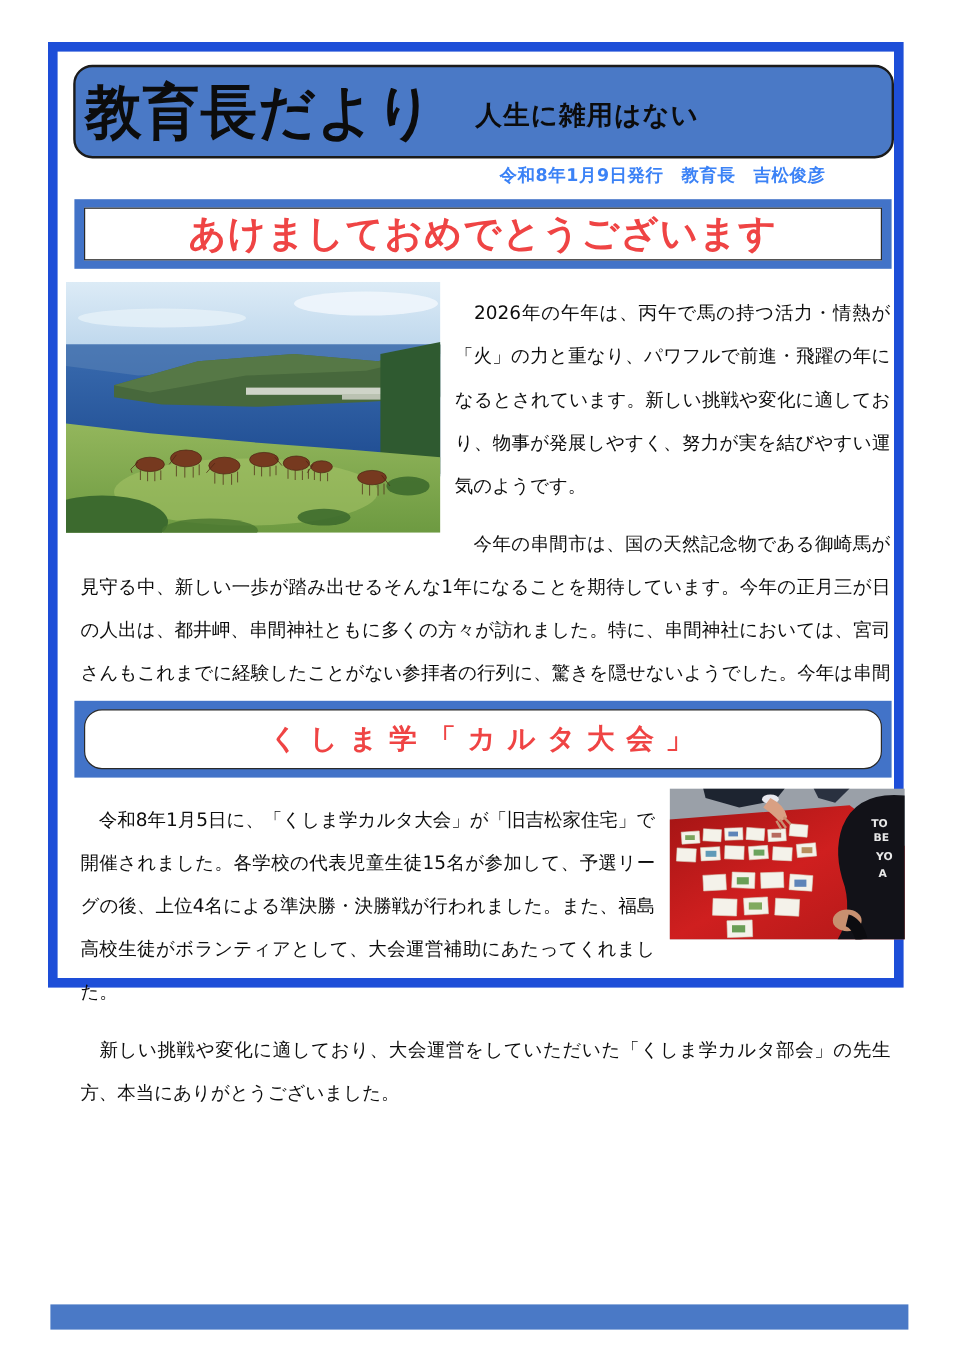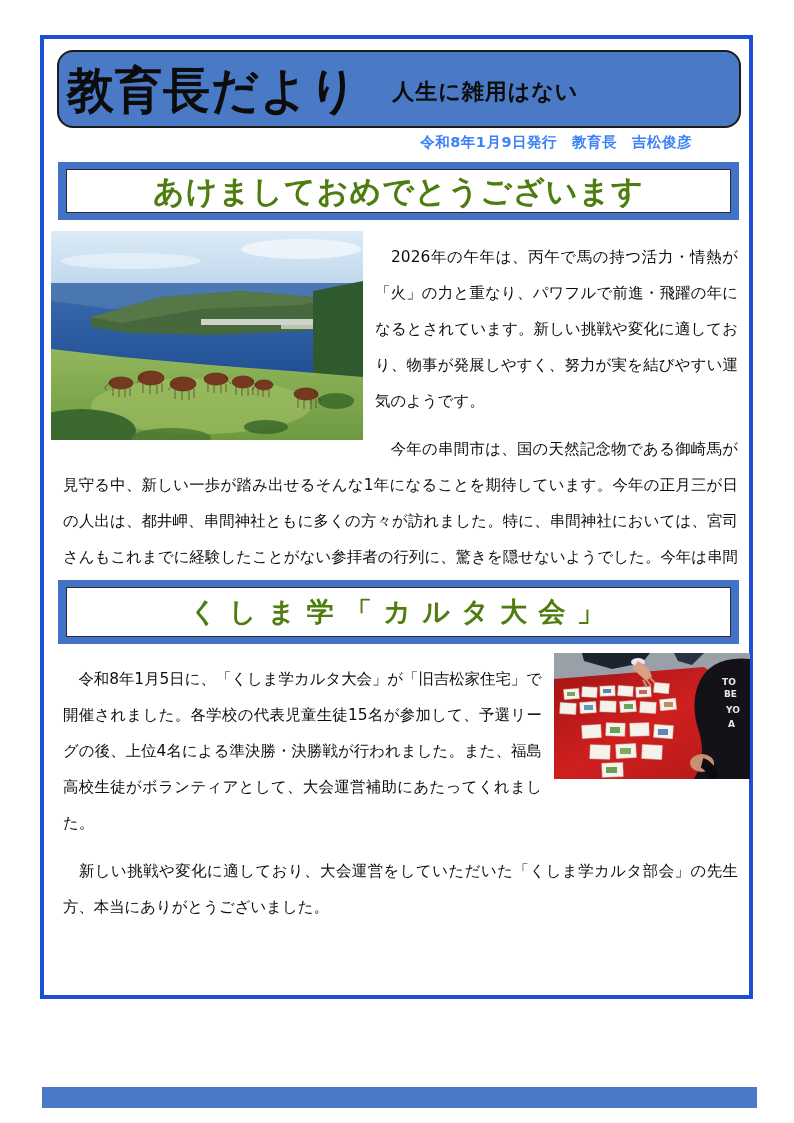--- a/index.html
+++ b/index.html
@@ -1,43 +1,43 @@
 <!DOCTYPE html>
 <html><head>
 <meta charset="utf-8">
 <style>
   html,body{margin:0;padding:0;background:#ffffff;}
   body{width:794px;height:1123px;position:relative;overflow:hidden;
        font-family:"DejaVu Sans","Liberation Sans",sans-serif;color:#111;}
 
-  .doc-frame{position:absolute;left:40px;top:35px;width:713px;height:964px;
-             border:4px solid #1d4ed8;background:#fff;box-sizing:border-box;}
+  .doc-frame{position:absolute;left:40px;top:35px;width:713px;height:788px;
+             border:8px solid #1d4ed8;background:#fff;box-sizing:border-box;}
 
   
   .header-banner{position:absolute;left:13px;top:11px;width:684px;height:78px;
                  background:#4a79c6;border:2px solid #1b1b1b;border-radius:16px;
                  box-sizing:border-box;display:flex;align-items:center;}
   .header-title{font-size:47px;font-weight:bold;color:#0c0c0c;letter-spacing:1px;
                 padding-left:8px;line-height:1;transform:scaleY(1.04);}
   .header-subtitle{font-size:22px;font-weight:bold;color:#0c0c0c;margin-left:34px;
                    align-self:flex-end;padding-bottom:19px;letter-spacing:1px;}
 
   .issue-line{position:absolute;top:94px;right:57px;font-size:14.5px;font-weight:bold;
               color:#3b82f6;letter-spacing:.5px;}
 
   
   .headline-box{position:absolute;left:14px;width:681px;background:#4273c8;
                 padding:7px 8px;box-sizing:border-box;}
   .headline-inner{background:#fff;border:1.5px solid #2a2a2a;text-align:center;
-                  font-weight:bold;color:#4d7c0f;}
+                  font-weight:bold;color:#ef4444;}
   .headline-1{top:123px;}
   .headline-1 .headline-inner{font-size:31px;line-height:42px;letter-spacing:1px;}
   .headline-2{top:541px;}
-  .headline-2 .headline-inner{font-size:27px;line-height:48px;letter-spacing:.42em;
-                              text-indent:.3em;}
+  .headline-2 .headline-inner{font-size:23px;line-height:48px;letter-spacing:.42em;
+                              text-indent:.3em;border-radius:15px;}
 
   
   .body-block{position:absolute;left:7px;width:699px;font-size:15.4px;line-height:36px;
               text-align:justify;color:#0d0d0d;}
   .section-1{top:188px;}
   .section-2{top:610px;}
   .body-block p{margin:12px;}
 
   .photo{border:0;display:block;}
   .photo-left{float:left;width:312px;height:209px;margin:4px 12px 4px 0;}

